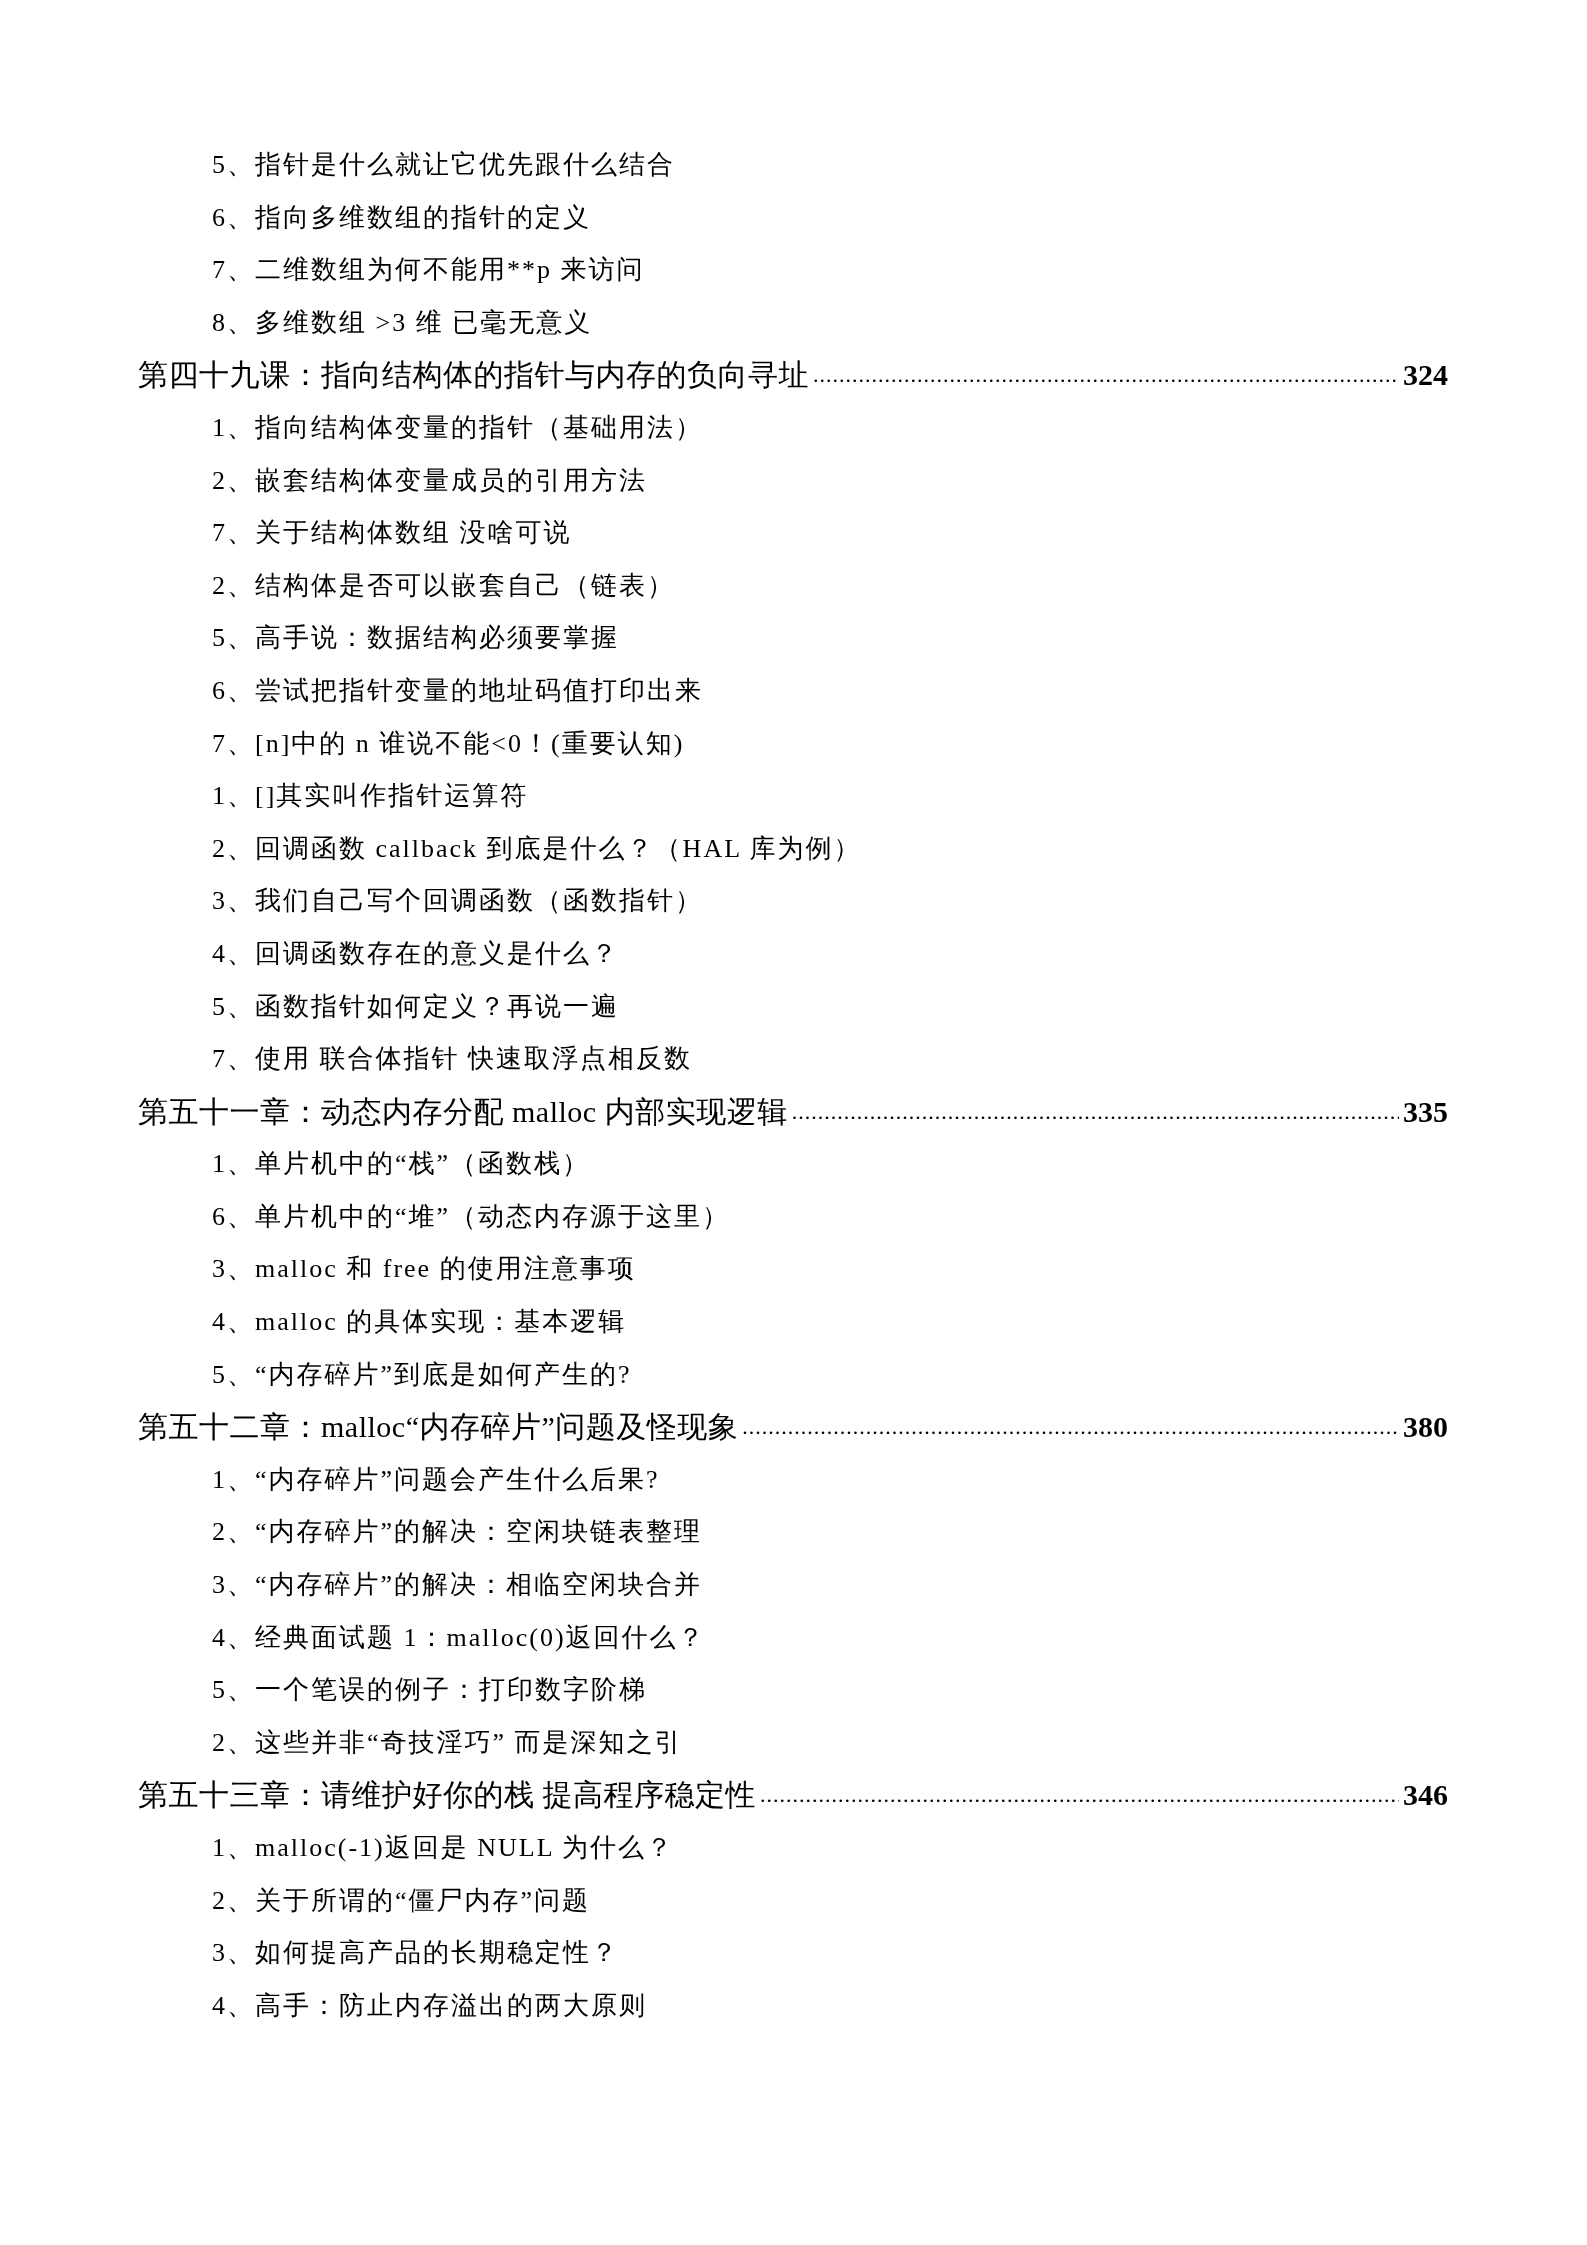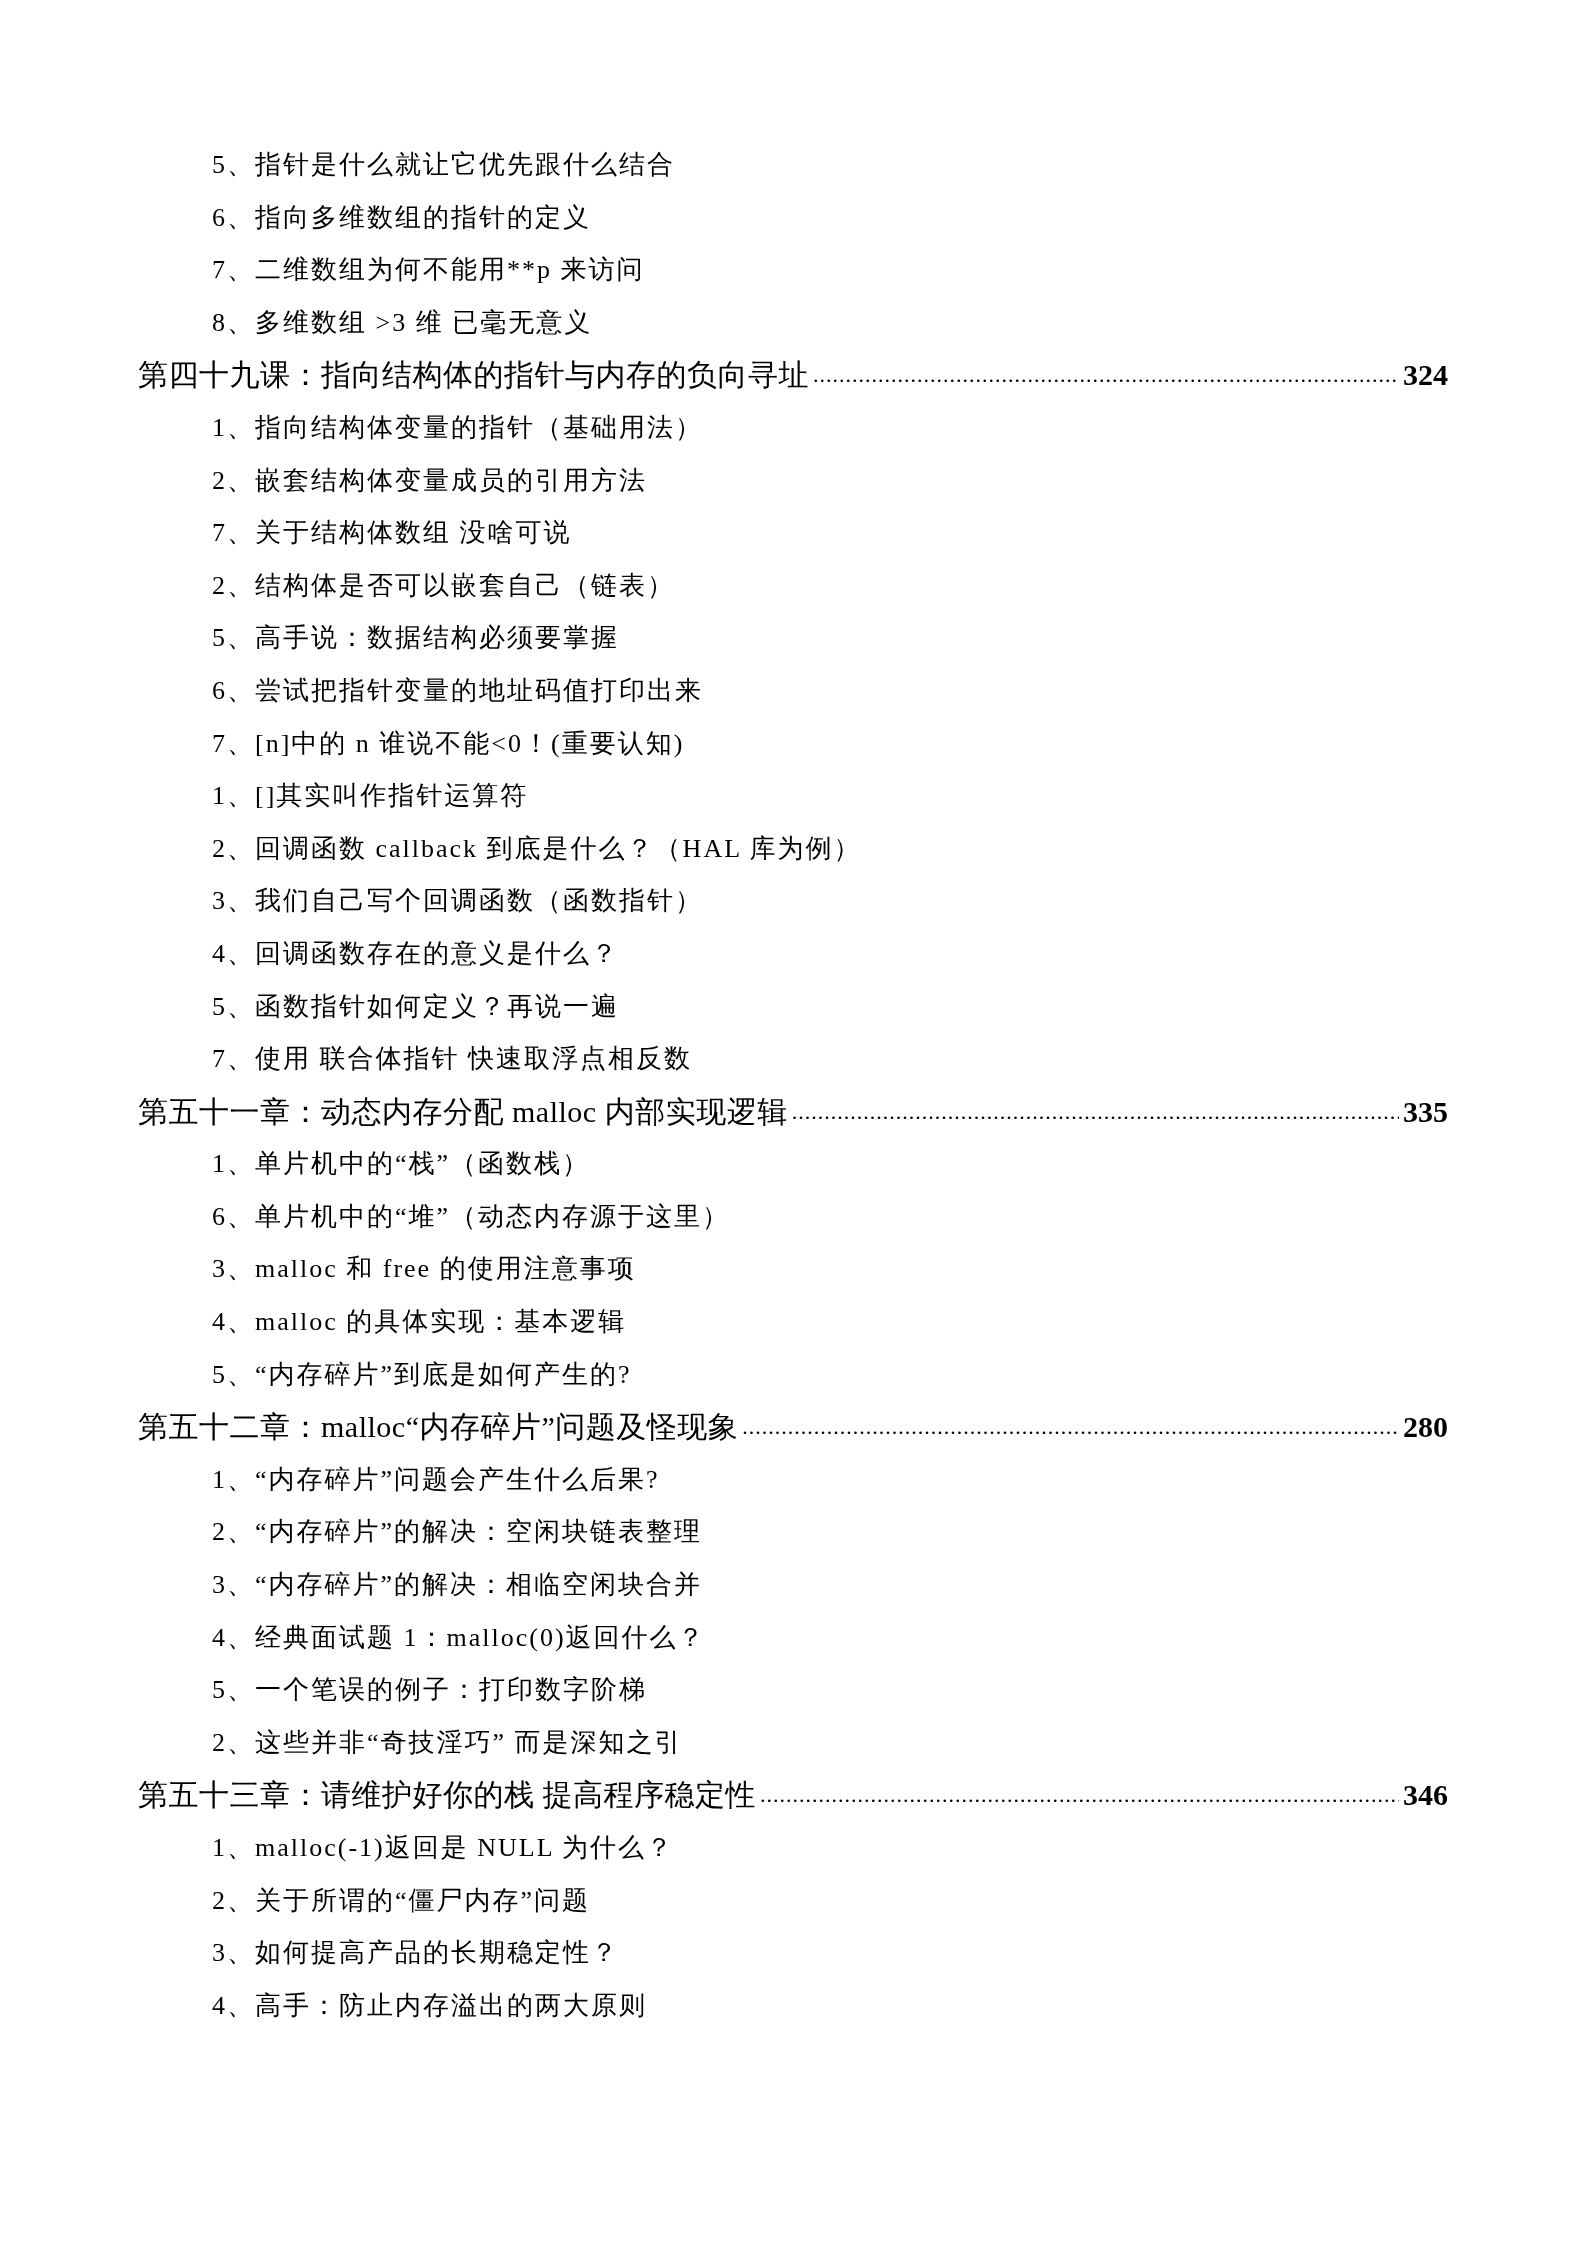--- a/index.html
+++ b/index.html
@@ -96,21 +96,21 @@
   </div>
   <div class="line item">1、单片机中的“栈”（函数栈）</div>
   <div class="line item">6、单片机中的“堆”（动态内存源于这里）</div>
   <div class="line item">3、malloc 和 free 的使用注意事项</div>
   <div class="line item">4、malloc 的具体实现：基本逻辑</div>
   <div class="line item">5、“内存碎片”到底是如何产生的?</div>
 
   <div class="line chapter">
     <span class="title">第五十二章：malloc“内存碎片”问题及怪现象</span>
     <span class="leader"></span>
-    <span class="page">280</span>
+    <span class="page">380</span>
   </div>
   <div class="line item">1、“内存碎片”问题会产生什么后果?</div>
   <div class="line item">2、“内存碎片”的解决：空闲块链表整理</div>
   <div class="line item">3、“内存碎片”的解决：相临空闲块合并</div>
   <div class="line item">4、经典面试题 1：malloc(0)返回什么？</div>
   <div class="line item">5、一个笔误的例子：打印数字阶梯</div>
   <div class="line item">2、这些并非“奇技淫巧”  而是深知之引</div>
 
   <div class="line chapter">
     <span class="title">第五十三章：请维护好你的栈  提高程序稳定性</span>

